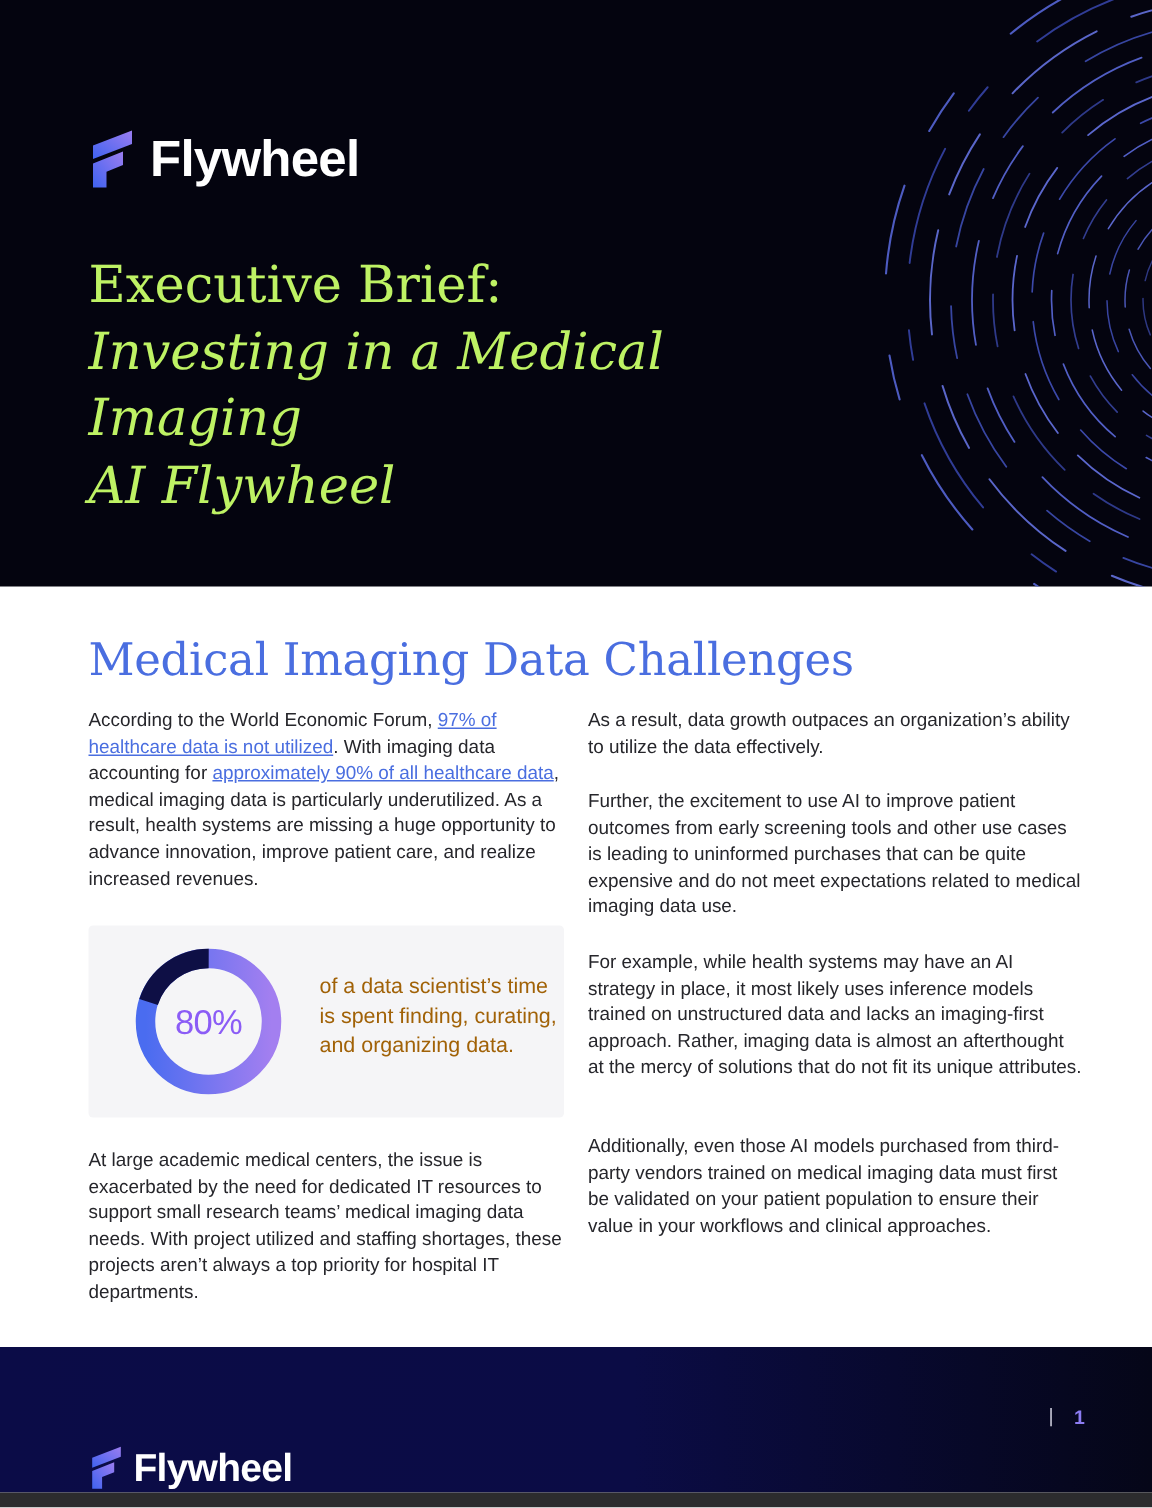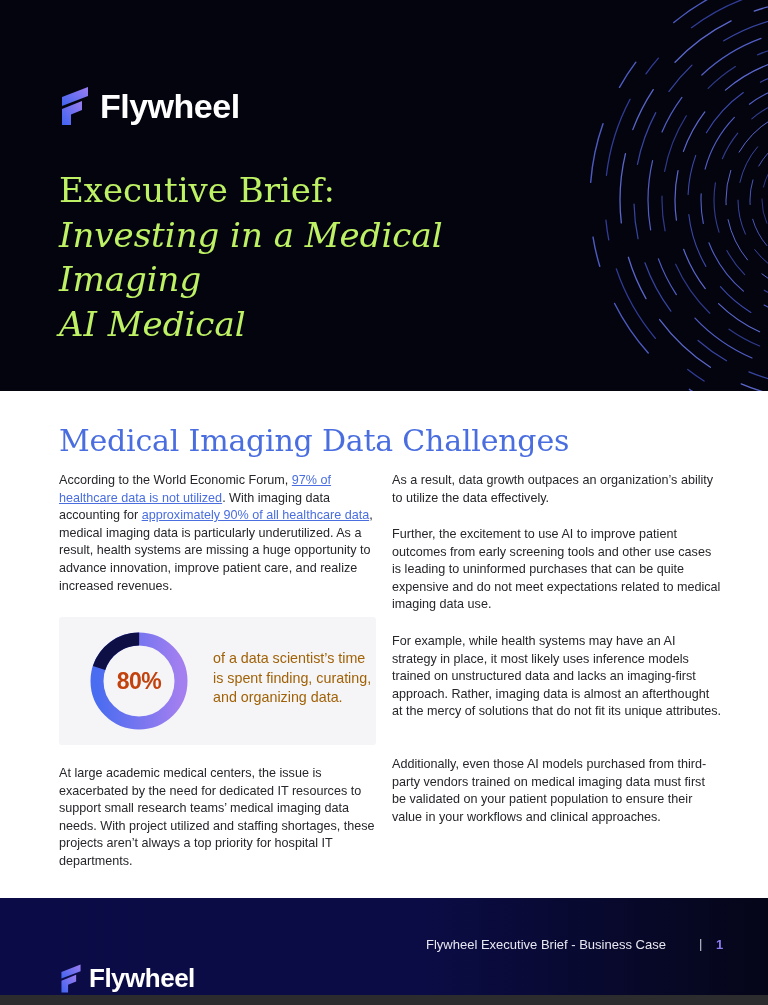--- a/index.html
+++ b/index.html
@@ -30,21 +30,21 @@
   .p2 { left: 59px; top: 765px; width: 320px; }
   .c2 { left: 392px; width: 330px; }
   .p3 { top: 472px; }
   .p4 { top: 526px; }
   .p5 { top: 633px; }
   .p6 { top: 756px; }
 
   .stat-box { position: absolute; left: 59px; top: 617px; width: 317px; height: 128px; background: #f5f5f7; border-radius: 3px; }
   .donut { position: absolute; left: 30px; top: 14px; width: 100px; height: 100px; }
   .donut-value { position: absolute; left: 30px; top: 14px; width: 100px; height: 100px; display: flex;
-    align-items: center; justify-content: center; font-size: 23px; font-weight: 700; color: #c2410c; letter-spacing: -0.5px; }
+    align-items: center; justify-content: center; font-size: 23px; font-weight: 400; color: #8b5cf6; letter-spacing: -0.5px; }
   .stat-text { position: absolute; left: 154px; top: 32px; width: 160px; font-size: 14.3px; line-height: 19.5px; color: #a16207; }
 
   .footer { position: absolute; left: 0; top: 898px; width: 768px; height: 97px;
     background: linear-gradient(90deg, #0b0c47 0%, #0b0c45 55%, #050618 100%); }
   .footer .logo { left: 60px; top: 27px; }
   .footer .logo-mark { width: 22px; height: 33px; margin-right: 7px; }
   .footer .logo-text { font-size: 26px; line-height: 33px; }
   .footer-caption { position: absolute; left: 426px; top: 39px; font-size: 13px; color: #e8e8f2; white-space: nowrap; }
   .footer-sep { position: absolute; left: 699px; top: 38px; font-size: 13px; color: #c7c7d6; }
   .footer-page { position: absolute; left: 716px; top: 39px; font-size: 13px; color: #8c7cf2; font-weight: 700; }
@@ -84,21 +84,21 @@
       </defs>
       <path d="M2 12 L28 2 L28 11 L2 21 Z" fill="url(#lg1)"></path>
       <path d="M2 24 L22 16 L22 25 L11 29.5 L11 40 L2 40 Z" fill="url(#lg1)"></path>
     </svg>
     <span class="logo-text">Flywheel</span>
   </div>
 
   <h1 class="hero-title">
     <span class="line1">Executive Brief:</span>
     <span class="line-it">Investing in a Medical Imaging</span>
-    <span class="line-it">AI Medical</span>
+    <span class="line-it">AI Flywheel</span>
   </h1>
 </div>
 
 <h2 class="section-title">Medical Imaging Data Challenges</h2>
 
 <div class="para p1">
   <p><span>According to the World Economic Forum, </span><a href="#">97% of healthcare data is not utilized</a><span>. With imaging data accounting for </span><a href="#">approximately 90% of all healthcare data</a><span>, medical imaging data is particularly underutilized. As a result, health systems are missing a huge opportunity to advance innovation, improve patient care, and realize increased revenues.</span></p>
 </div>
 
 <div class="stat-box">
@@ -130,17 +130,16 @@
         <linearGradient id="lg2" x1="0" y1="1" x2="1" y2="0">
           <stop offset="0" stop-color="#3f63f0"></stop>
           <stop offset="1" stop-color="#9b7df0"></stop>
         </linearGradient>
       </defs>
       <path d="M2 12 L28 2 L28 11 L2 21 Z" fill="url(#lg2)"></path>
       <path d="M2 24 L22 16 L22 25 L11 29.5 L11 40 L2 40 Z" fill="url(#lg2)"></path>
     </svg>
     <span class="logo-text">Flywheel</span>
   </div>
-  <span class="footer-caption">Flywheel Executive Brief - Business Case</span>
   <span class="footer-sep">|</span>
   <span class="footer-page">1</span>
 </div>
 <div class="bottom-bar"></div>
 
 </body></html>

